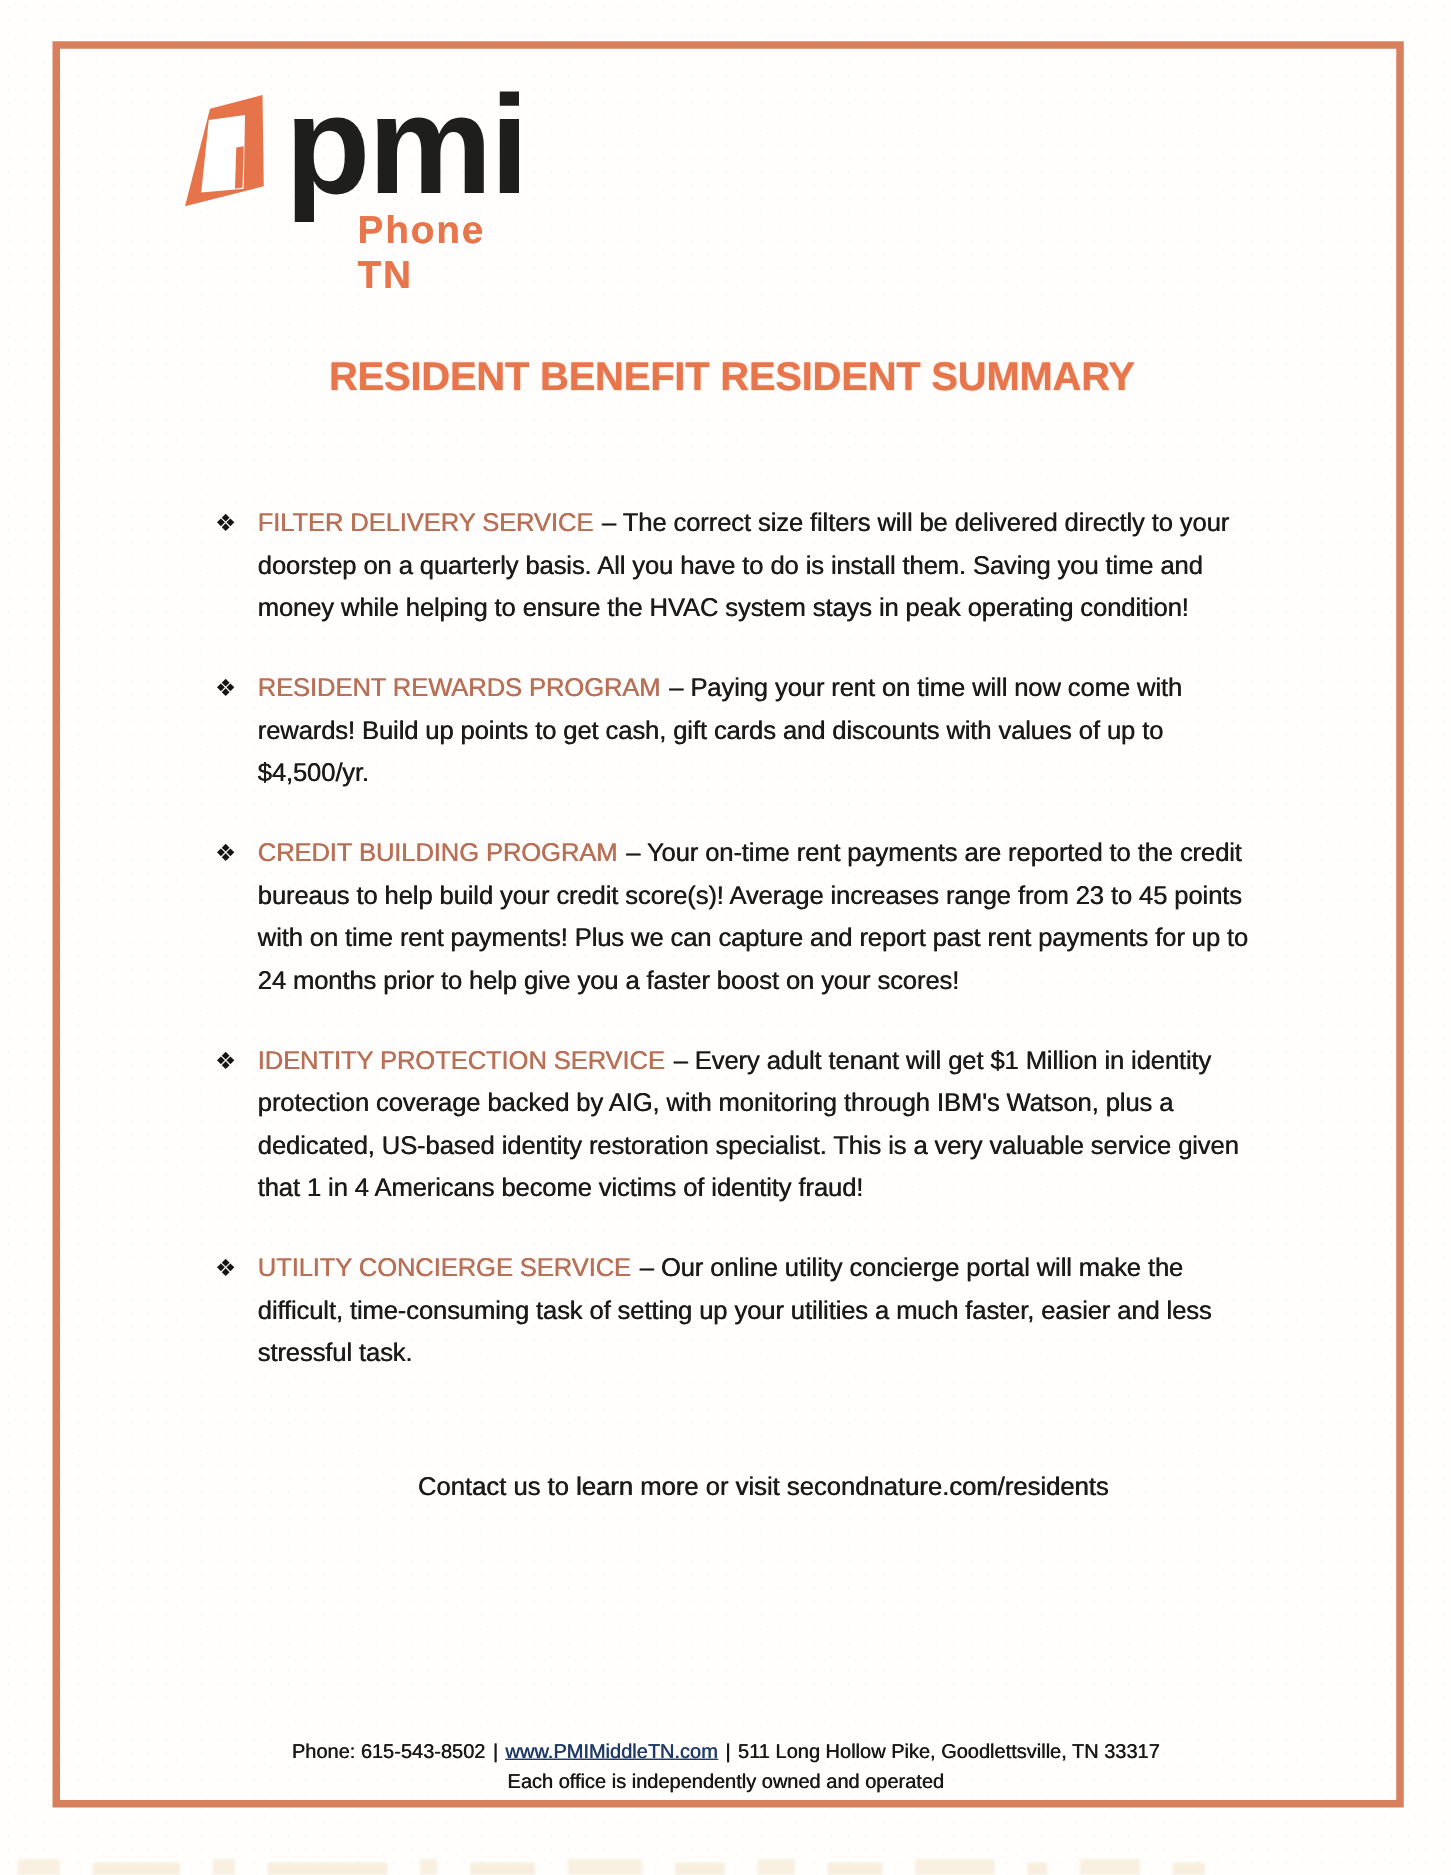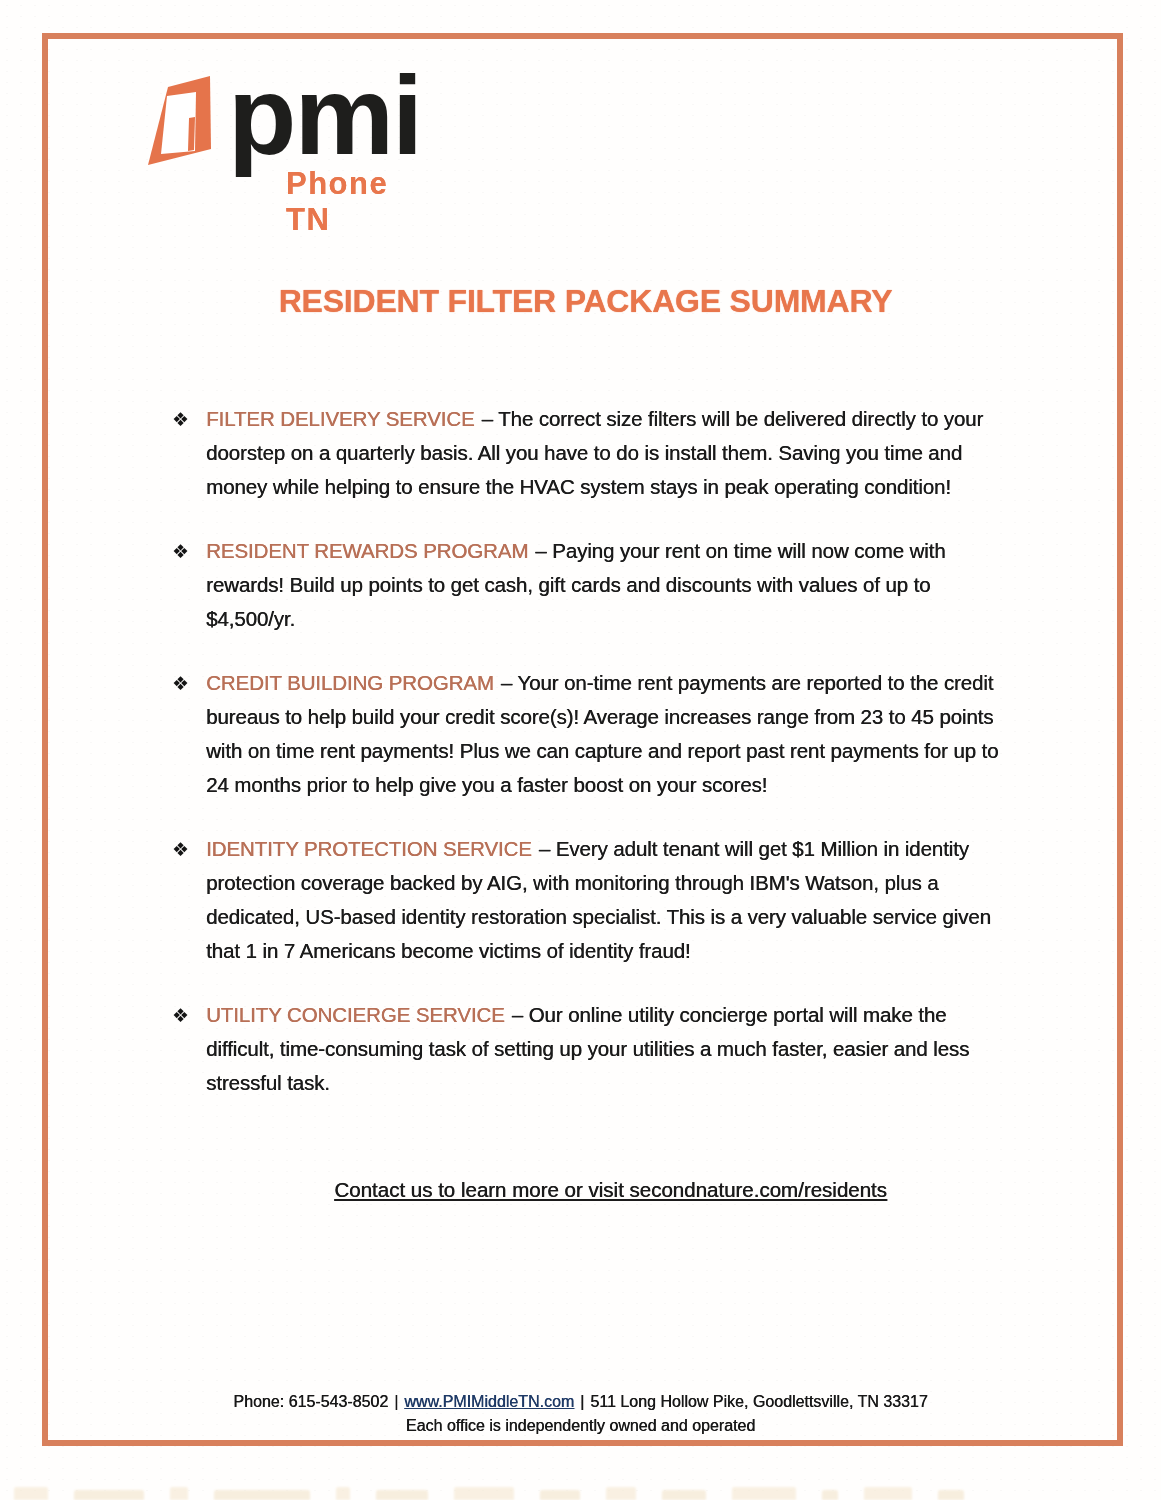--- a/index.html
+++ b/index.html
@@ -69,21 +69,20 @@
     text-shadow:0.4px 0 0 var(--terracotta);
     margin-right:7px;
   }
   
   .contact{
     position:absolute;top:1178px;left:0;width:100%;
     padding-left:60px;box-sizing:border-box;
     text-align:center;
     font-size:20.5px;color:var(--ink);
     text-shadow:0.5px 0 0 var(--ink);
-    text-decoration:underline;
   }
   
   .footer{
     position:absolute;top:1390px;left:0;width:100%;
     text-align:center;
     font-size:16px;line-height:24px;
     color:#181818;
     text-shadow:0.4px 0 0 #181818;
   }
   .footer a{
@@ -112,38 +111,38 @@
   <div class="logo">
     <svg class="logo-icon" viewBox="0 0 68 100" aria-hidden="true">
       <polygon points="22,15 64,4 65,77 2,93" fill="#e5744b"></polygon>
       <polygon points="21,24 50,20 49,79 15,82" fill="#ffffff"></polygon>
       <polygon points="43,46 49,45 48,78 42,79" fill="#e5744b"></polygon>
     </svg>
     <div class="logo-brand">pmi</div>
     <div class="logo-region">Phone TN</div>
   </div>
 
-  <div class="title">RESIDENT FILTER PACKAGE SUMMARY</div>
+  <div class="title">RESIDENT BENEFIT RESIDENT SUMMARY</div>
 
   <div class="benefits">
 
     <div class="benefit">
       <span class="benefit-bullet">❖</span><span class="benefit-heading">FILTER DELIVERY SERVICE</span><span>– The correct size filters will be delivered directly to your doorstep on a quarterly basis. All you have to do is install them. Saving you time and money while helping to ensure the HVAC system stays in peak operating condition!</span>
     </div>
 
     <div class="benefit">
       <span class="benefit-bullet">❖</span><span class="benefit-heading">RESIDENT REWARDS PROGRAM</span><span>– Paying your rent on time will now come with rewards! Build up points to get cash, gift cards and discounts with values of up to $4,500/yr.</span>
     </div>
 
     <div class="benefit">
       <span class="benefit-bullet">❖</span><span class="benefit-heading">CREDIT BUILDING PROGRAM</span><span>– Your on-time rent payments are reported to the credit bureaus to help build your credit score(s)! Average increases range from 23 to 45 points with on time rent payments! Plus we can capture and report past rent payments for up to 24 months prior to help give you a faster boost on your scores!</span>
     </div>
 
     <div class="benefit">
-      <span class="benefit-bullet">❖</span><span class="benefit-heading">IDENTITY PROTECTION SERVICE</span><span>– Every adult tenant will get $1 Million in identity protection coverage backed by AIG, with monitoring through IBM's Watson, plus a dedicated, US-based identity restoration specialist. This is a very valuable service given that 1 in 7 Americans become victims of identity fraud!</span>
+      <span class="benefit-bullet">❖</span><span class="benefit-heading">IDENTITY PROTECTION SERVICE</span><span>– Every adult tenant will get $1 Million in identity protection coverage backed by AIG, with monitoring through IBM's Watson, plus a dedicated, US-based identity restoration specialist. This is a very valuable service given that 1 in 4 Americans become victims of identity fraud!</span>
     </div>
 
     <div class="benefit">
       <span class="benefit-bullet">❖</span><span class="benefit-heading">UTILITY CONCIERGE SERVICE</span><span>– Our online utility concierge portal will make the difficult, time-consuming task of setting up your utilities a much faster, easier and less stressful task.</span>
     </div>
 
   </div>
 
   <div class="contact">Contact us to learn more or visit secondnature.com/residents</div>
 

